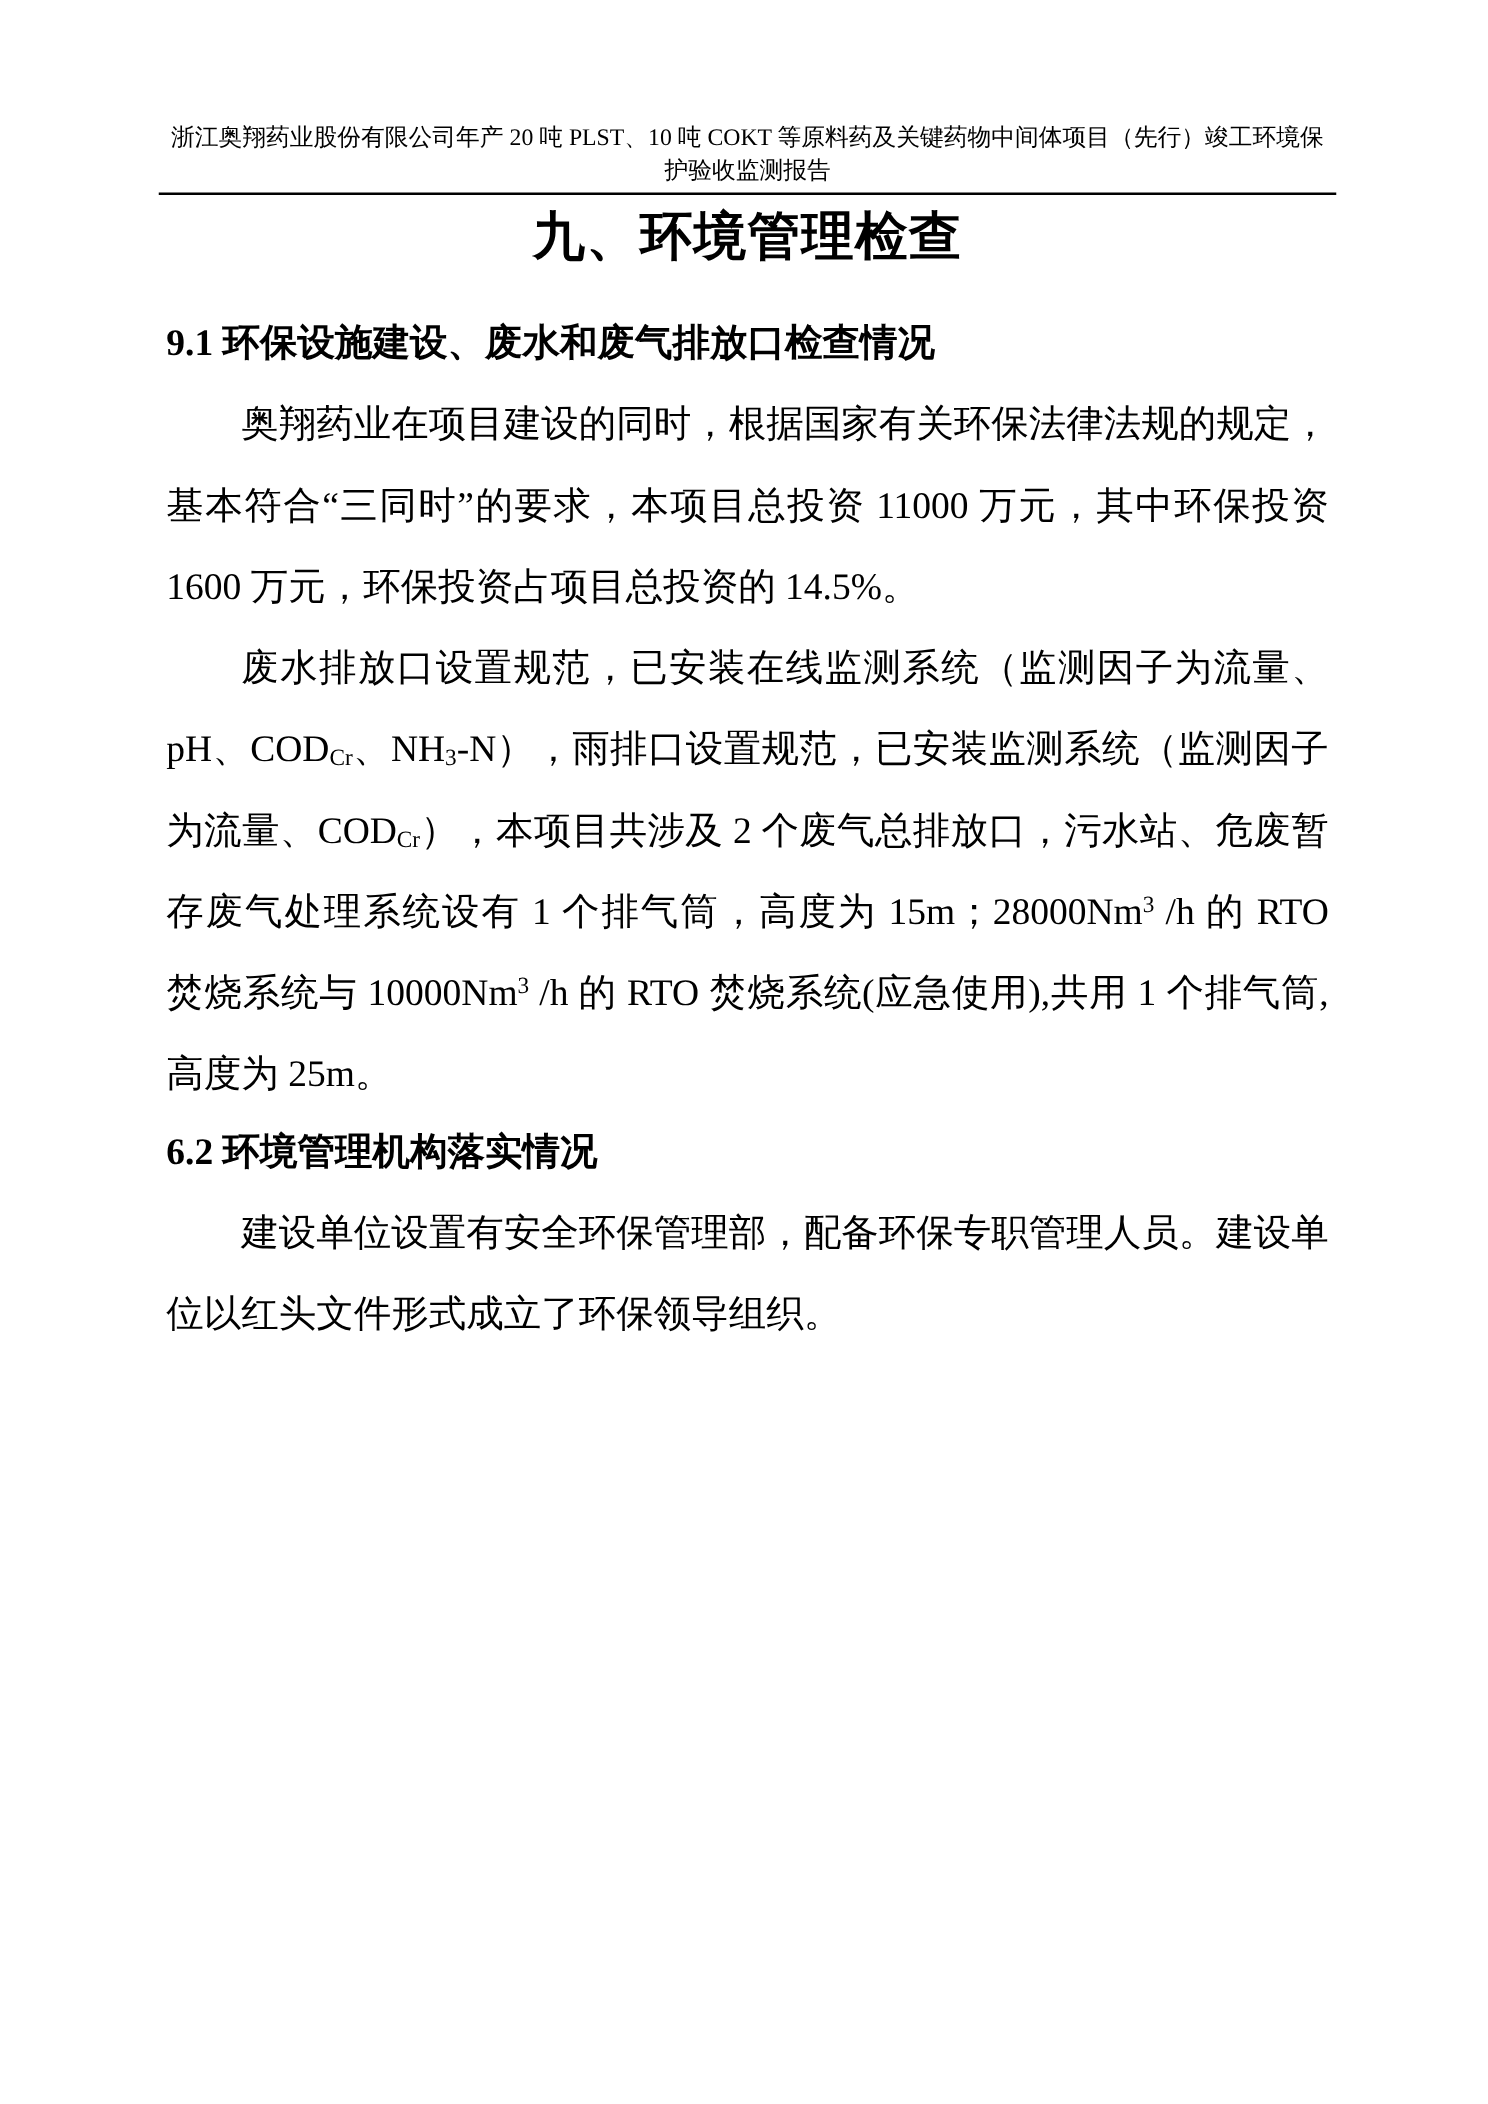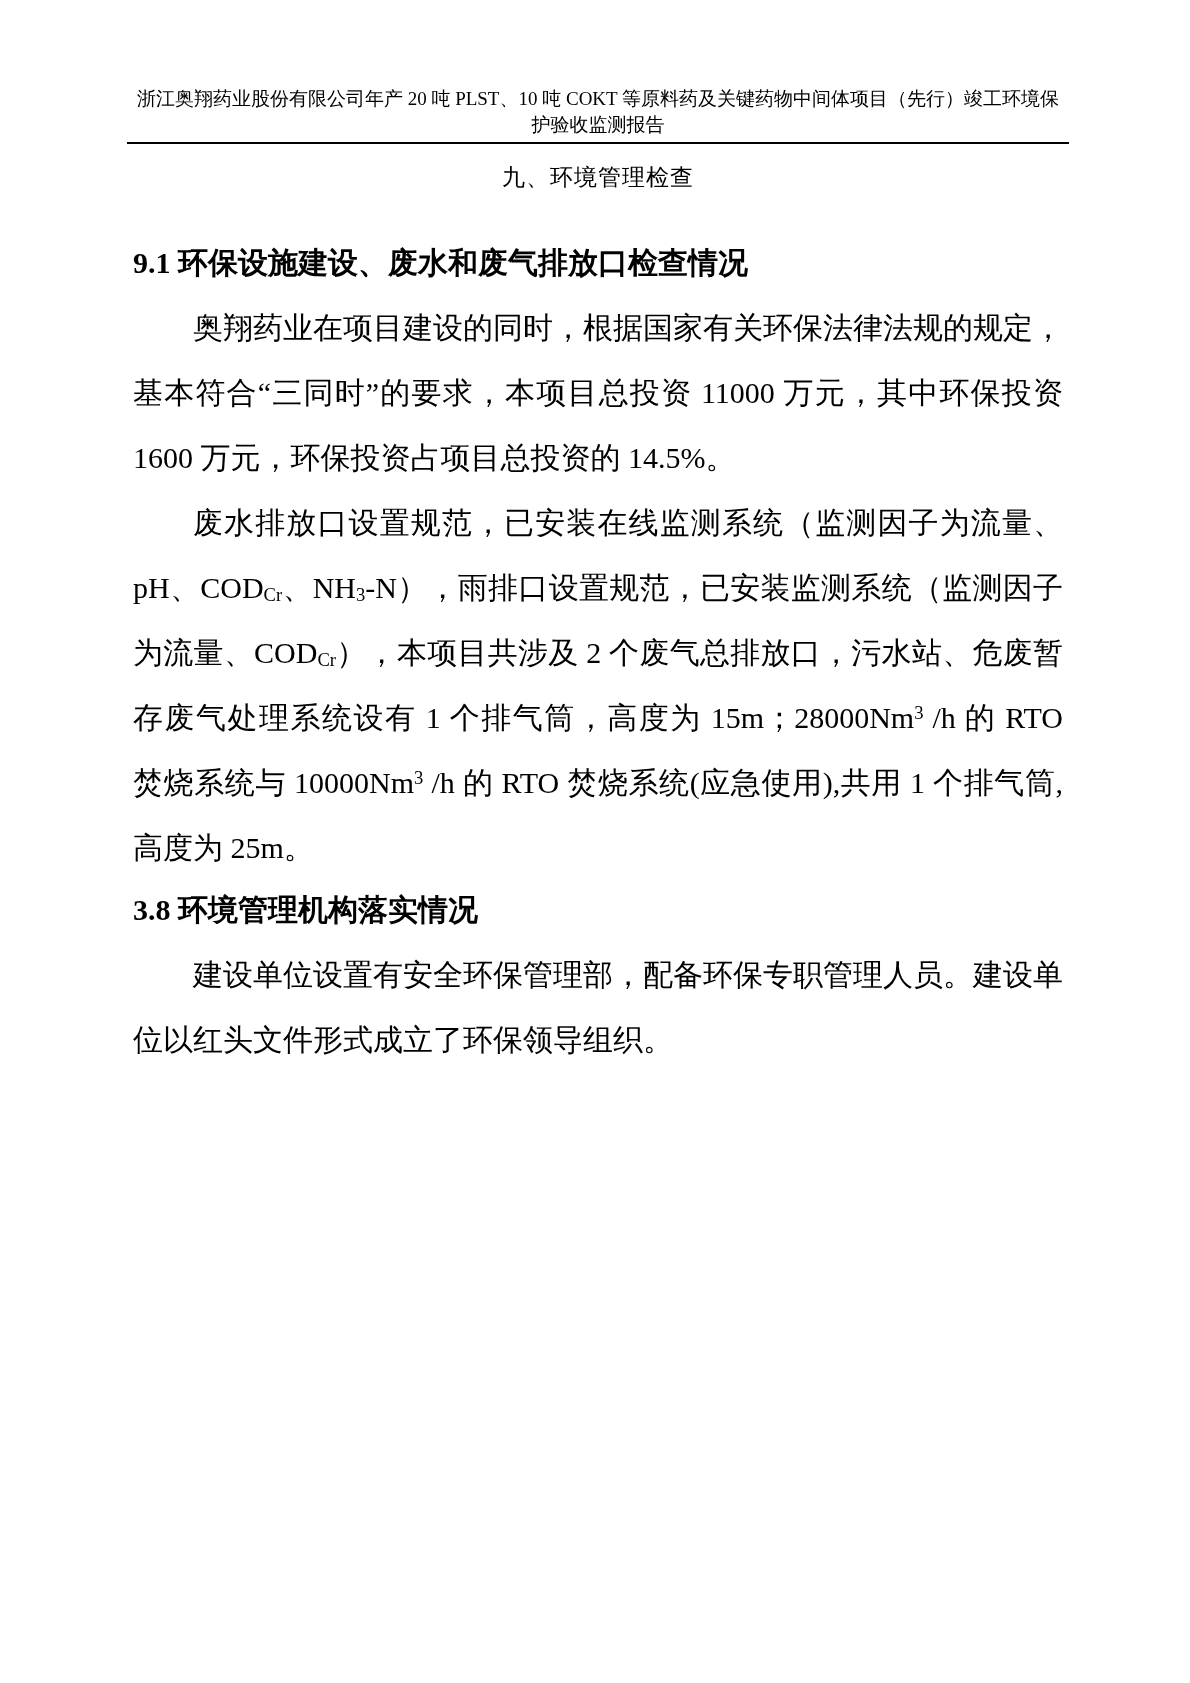--- a/index.html
+++ b/index.html
@@ -1,43 +1,43 @@
 <!DOCTYPE html>
 <html><head>
 <meta charset="utf-8">
 <style>
   * { margin: 0; padding: 0; box-sizing: border-box; }
   html, body { background: #ffffff; }
   .page {
     position: relative;
     width: 1190px;
     height: 1220px;
-    margin: 4px auto;
+    margin: 16px auto;
     background: #ffffff;
     color: #000000;
     font-family: "Liberation Serif", "DejaVu Serif", serif;
     padding: 82px 127px 0 133px;
     overflow: hidden;
   }
   .header-text {
     font-size: 19px;
     line-height: 26px;
     text-align: center;
     color: #000000;
   }
   .header-rule {
     border-bottom: 2px solid #000000;
     margin-top: 4px;
     margin-left: -6px;
     margin-right: -6px;
   }
   .doc-title {
-    font-size: 23px;
+    font-size: 42px;
     line-height: 40px;
-    font-weight: 400;
+    font-weight: 700;
     text-align: center;
     letter-spacing: 1px;
     margin: 14px 0 46px 0;
   }
   .section-heading {
     font-size: 30px;
     line-height: 38px;
     font-weight: 700;
     margin: 11px 0 13px 0;
   }
@@ -83,21 +83,21 @@
     <div class="header-text">浙江奥翔药业股份有限公司年产 20 吨 PLST、10 吨 COKT 等原料药及关键药物中间体项目（先行）竣工环境保护验收监测报告</div>
     <div class="header-rule"></div>
   </div>
 
   <h1 class="doc-title">九、环境管理检查</h1>
 
   <div id="sections">
       <h2 class="section-heading">9.1 环保设施建设、废水和废气排放口检查情况</h2>
       <p class="body-para"><span>奥翔药业在项目建设的同时，根据国家有关环保法律法规的规定，基本符合“三同时”的要求，本项目总投资 11000 万元，其中环保投资 1600 万元，环保投资占项目总投资的 14.5%。</span></p>
       <p class="body-para"><span>废水排放口设置规范，已安装在线监测系统（监测因子为流量、pH、COD</span><sub>Cr</sub><span>、NH</span><sub>3</sub><span>-N），雨排口设置规范，已安装监测系统（监测因子为流量、COD</span><sub>Cr</sub><span>），本项目共涉及 2 个废气总排放口，污水站、危废暂存废气处理系统设有 1 个排气筒，高度为 15m；28000Nm</span><sup>3</sup><span> /h 的 RTO 焚烧系统与 10000Nm</span><sup>3</sup><span> /h 的 RTO 焚烧系统(应急使用),共用 1 个排气筒,高度为 25m。</span></p>
-      <h2 class="section-heading">3.8 环境管理机构落实情况</h2>
+      <h2 class="section-heading">6.2 环境管理机构落实情况</h2>
       <p class="body-para"><span>建设单位设置有安全环保管理部，配备环保专职管理人员。建设单位以红头文件形式成立了环保领导组织。</span></p>
     </div>
 
   <div class="footer">
     <span class="footer-org">总废气处理系统控制规程</span>
     <span class="footer-page">179</span>
   </div>
 
 </div>
 

